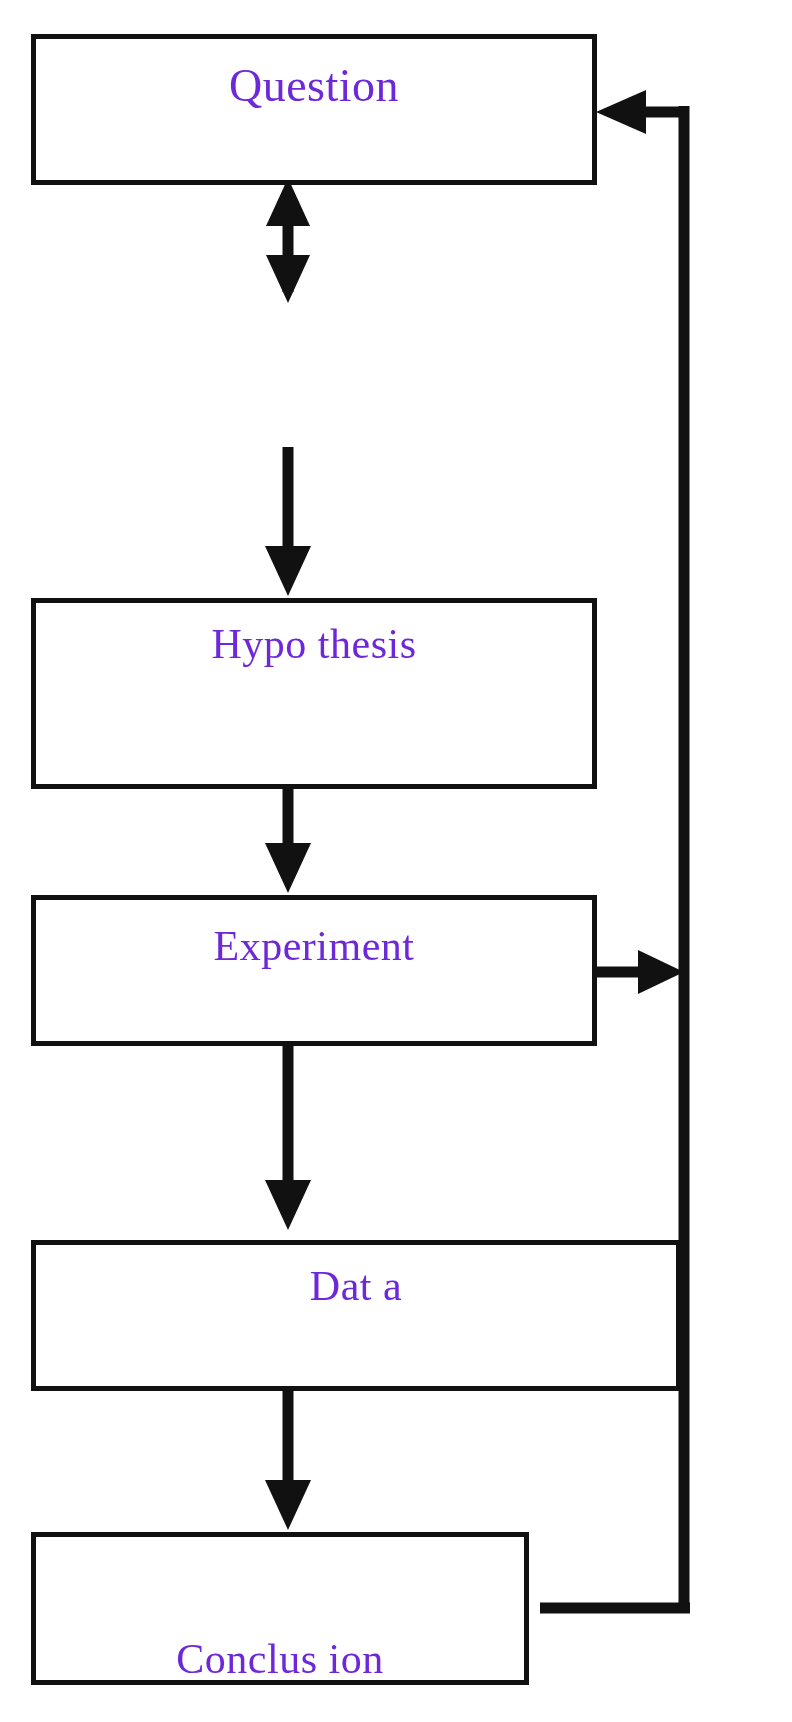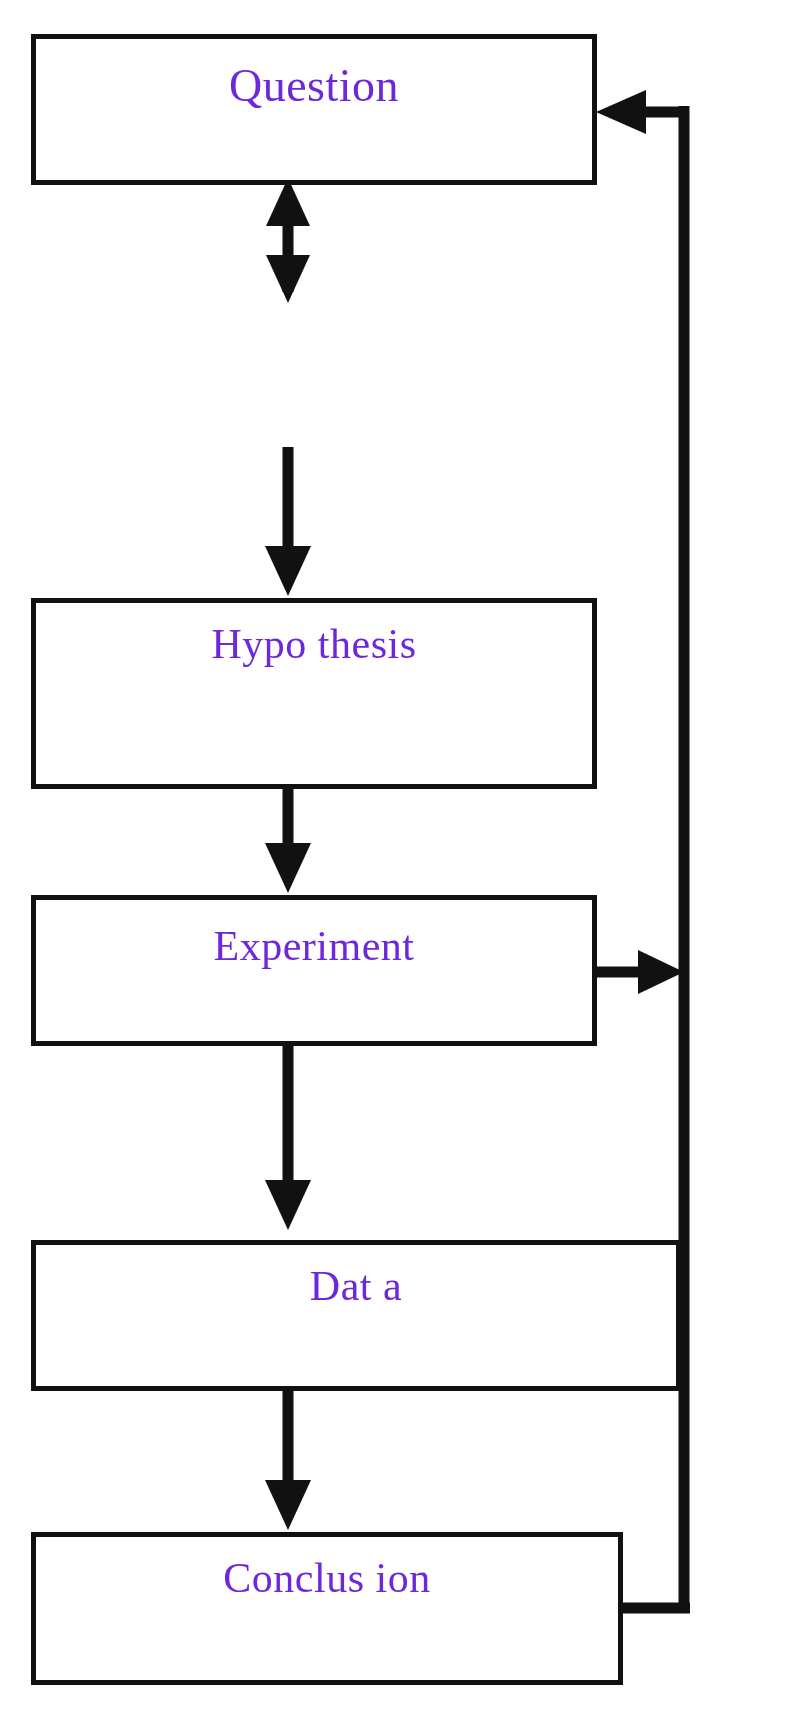--- a/index.html
+++ b/index.html
@@ -107,17 +107,17 @@
   </div>
 
   <div class="node-box" style="left:31px; top:895px; width:566px; height:151px;">
     <span class="node-label" style="font-size:42px; margin-top:25px;">Experiment</span>
   </div>
 
   <div class="node-box" style="left:31px; top:1232px; width:650px; height:151px;margin-top:8px;">
     <span class="node-label" style="font-size:42px; margin-top:20px;">Dat a</span>
   </div>
 
-  <div class="node-box" style="left:31px; top:1532px; width:592px; height:153px;">
+  <div class="node-box" style="left:31px; top:1532px; width:498px; height:153px;align-items:flex-end;">
     <span class="node-label" style="font-size:42px; margin-top:20px;">Conclus ion</span>
   </div>
 
 </div>
 
 </body></html>

